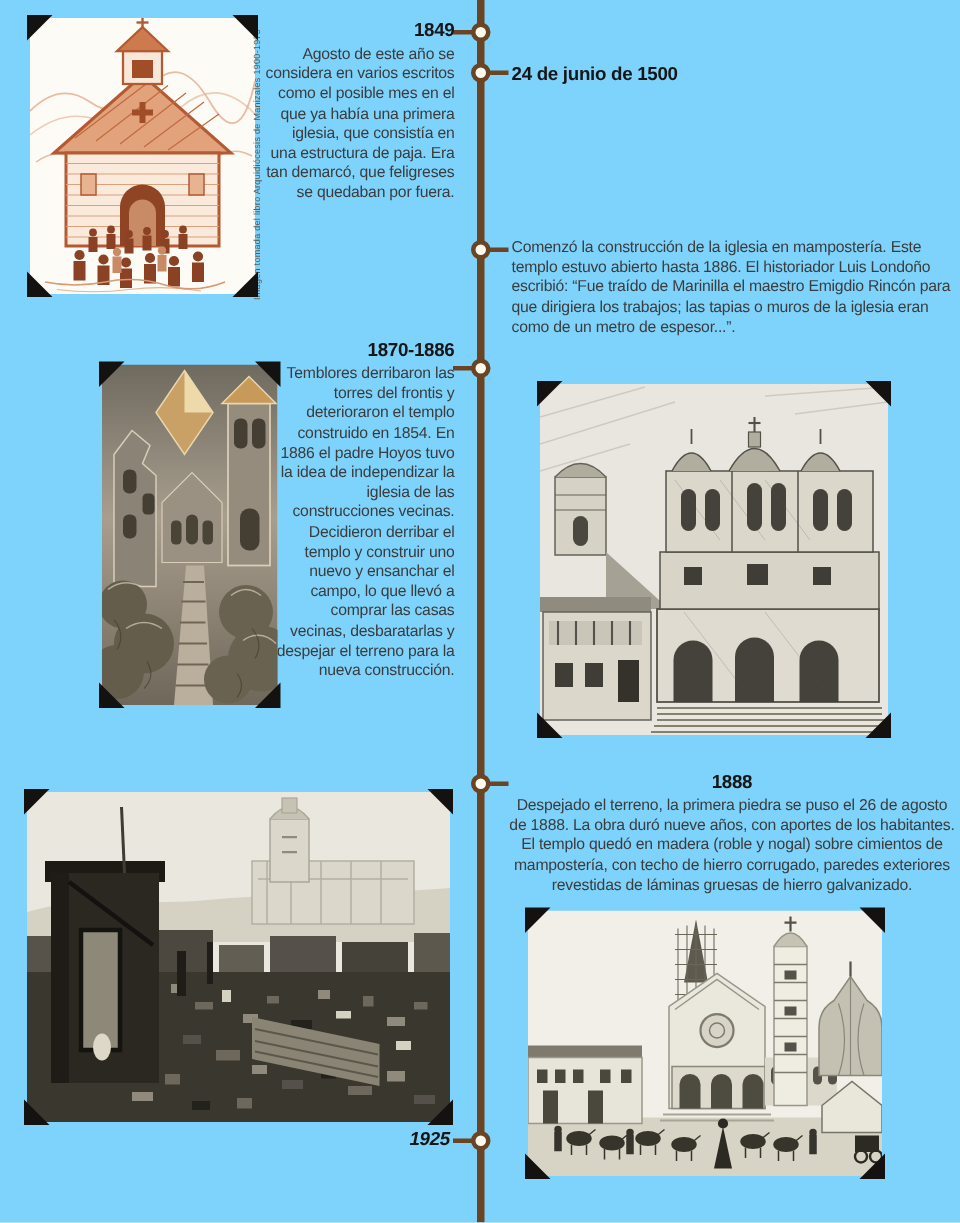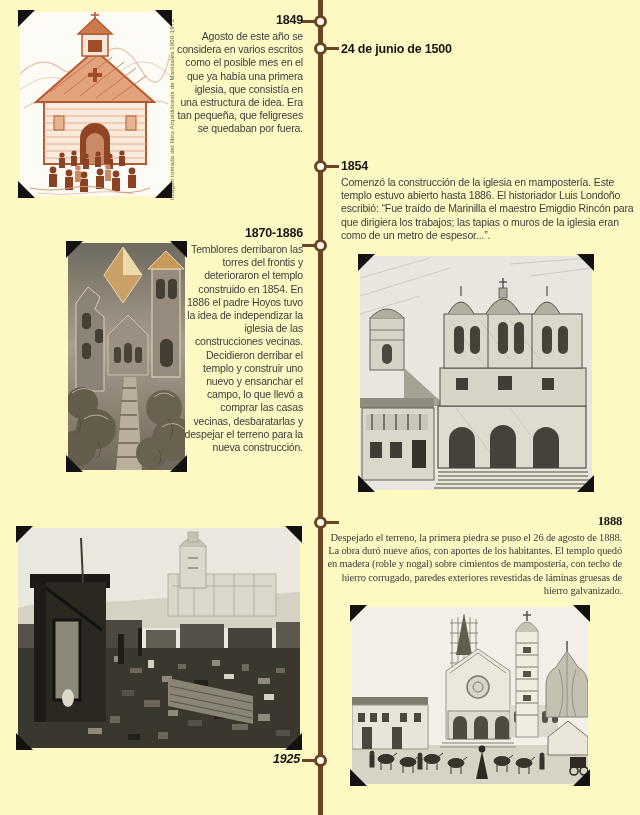--- a/index.html
+++ b/index.html
@@ -1,19 +1,19 @@
 <!DOCTYPE html>
 <html><head>
 <meta charset="utf-8">
 <style>
   html,body{margin:0;padding:0;}
   .page{
     position:relative;
     width:640px;height:815px;
-    background:#fef9c3;
+    background:#7dd3fc;
     font-family:"Liberation Sans", sans-serif;
     overflow:hidden;
   }
   
   .tl-line{position:absolute;left:318px;top:0;width:5px;height:815px;background:#6a4423;}
   .tick{position:absolute;height:3px;background:#6a4423;}
   .circle{position:absolute;width:7px;height:7px;border:3px solid #6a4423;border-radius:50%;background:#fdfaf0;}
   .m0c{left:314px;top:15px;} .m0t{left:302px;top:20px;width:14px;}
   .m1c{left:314px;top:42px;} .m1t{left:325px;top:47px;width:14px;}
   .m2c{left:314px;top:160px;}.m2t{left:325px;top:165px;width:14px;}
@@ -21,21 +21,21 @@
   .m4c{left:314px;top:516px;}.m4t{left:325px;top:521px;width:14px;}
   .m5c{left:314px;top:754px;}.m5t{left:302px;top:759px;width:14px;}
   
   .event{position:absolute;color:#3c3c3c;}
   .event h2{margin:0 0 3px 0;font-size:12.5px;line-height:14px;color:#161616;letter-spacing:-0.2px;}
   .event p{margin:0;font-size:10.5px;line-height:13.2px;letter-spacing:-0.15px;}
   .ev0{right:337px;top:13px;width:126px;text-align:right;}
   .ev1{left:341px;top:42px;width:276px;text-align:left;}
   .ev2{left:341px;top:159px;width:295px;text-align:left;}
   .ev3{right:337px;top:226px;width:119px;text-align:right;}
-  .ev4{left:324px;top:514px;width:298px;text-align:right;font-family:Liberation Serif, serif;}
+  .ev4{left:339px;top:514px;width:298px;text-align:center;}
   .ev5{right:340px;top:752px;width:278px;text-align:right;font-style:italic;}
   
   .photo{position:absolute;}
   .photo svg{display:block;}
   .corner{position:absolute;width:0;height:0;z-index:3;}
   .c-tl{top:-2px;left:-2px;border-top:17px solid #141210;border-right:17px solid transparent;}
   .c-tr{top:-2px;right:-2px;border-top:17px solid #141210;border-left:17px solid transparent;}
   .c-bl{bottom:-2px;left:-2px;border-bottom:17px solid #141210;border-right:17px solid transparent;}
   .c-br{bottom:-2px;right:-2px;border-bottom:17px solid #141210;border-left:17px solid transparent;}
   .photo1{left:20px;top:12px;width:150px;height:184px;}
@@ -64,27 +64,26 @@
     <span class="tick m2t"></span>
   <span class="circle m3c"></span>
     <span class="tick m3t"></span>
   <span class="circle m4c"></span>
     <span class="tick m4t"></span>
   <span class="circle m5c"></span>
     <span class="tick m5t"></span>
 
   <div class="event ev0">
     <h2>1849</h2>
-    <p>Agosto de este año se considera en varios escritos como el posible mes en el que ya había una primera iglesia, que consistía en una estructura de idea. Era tan pequeña, que feligreses se quedaban por fuera.</p>
+    <p>Agosto de este año se considera en varios escritos como el posible mes en el que ya había una primera iglesia, que consistía en una estructura de paja. Era tan demarcó, que feligreses se quedaban por fuera.</p>
   </div>
   <div class="event ev1">
     <h2>24 de junio de 1500</h2>
   </div>
   <div class="event ev2">
-    <h2>1854</h2>
     <p>Comenzó la construcción de la iglesia en mampostería. Este templo estuvo abierto hasta 1886. El historiador Luis Londoño escribió: “Fue traído de Marinilla el maestro Emigdio Rincón para que dirigiera los trabajos; las tapias o muros de la iglesia eran como de un metro de espesor...”.</p>
   </div>
   <div class="event ev3">
     <h2>1870-1886</h2>
     <p>Temblores derribaron las torres del frontis y deterioraron el templo construido en 1854. En 1886 el padre Hoyos tuvo la idea de independizar la iglesia de las construcciones vecinas. Decidieron derribar el templo y construir uno nuevo y ensanchar el campo, lo que llevó a comprar las casas vecinas, desbaratarlas y despejar el terreno para la nueva construcción.</p>
   </div>
   <div class="event ev4">
     <h2>1888</h2>
     <p>Despejado el terreno, la primera piedra se puso el 26 de agosto de 1888. La obra duró nueve años, con aportes de los habitantes. El templo quedó en madera (roble y nogal) sobre cimientos de mampostería, con techo de hierro corrugado, paredes exteriores revestidas de láminas gruesas de hierro galvanizado.</p>
   </div>

